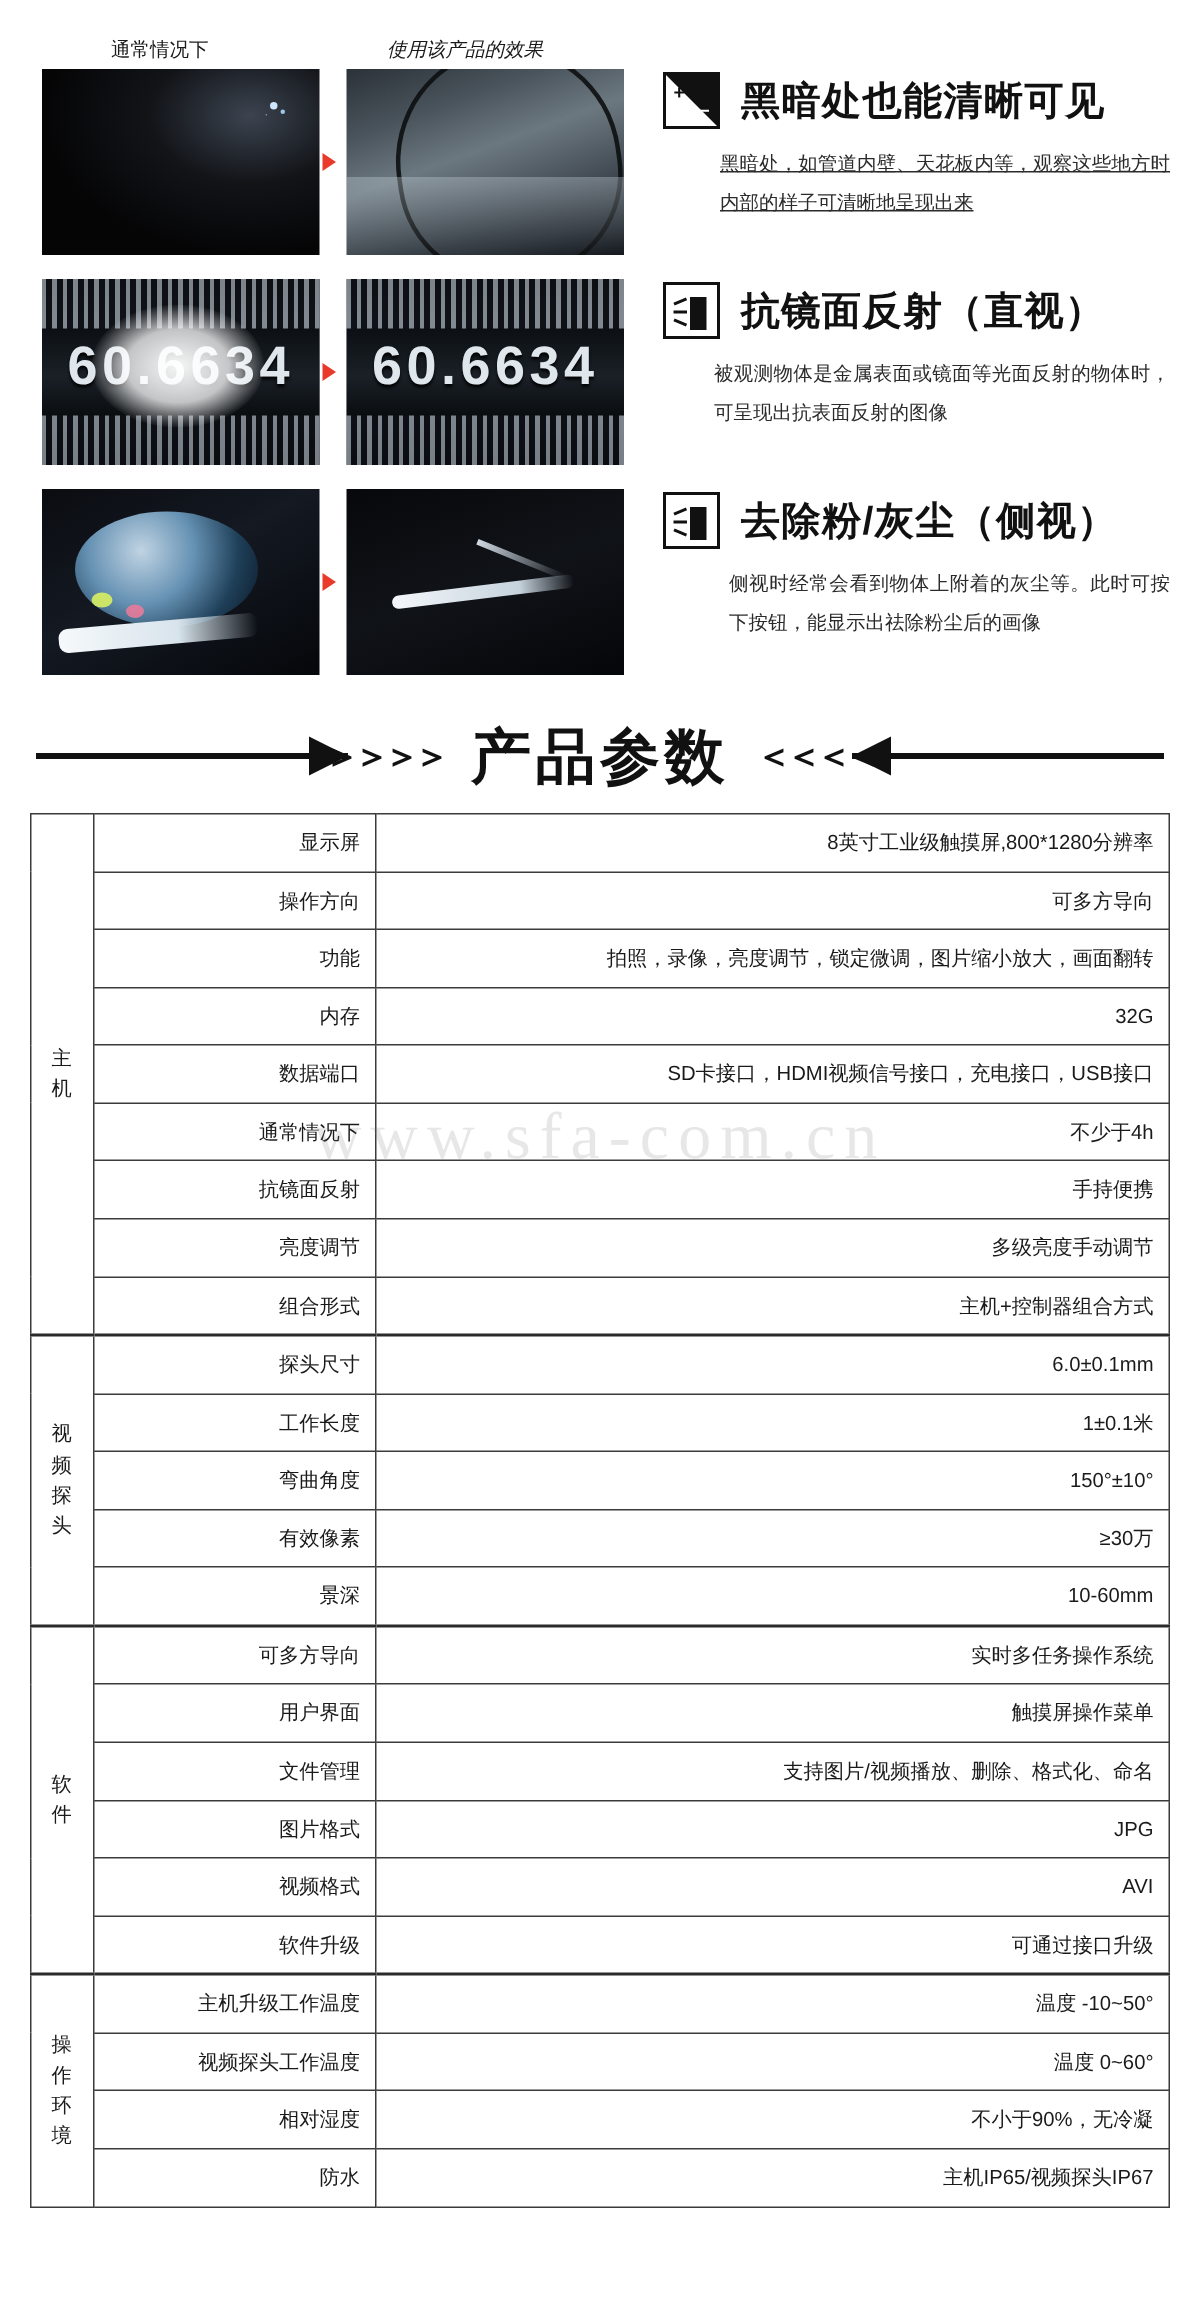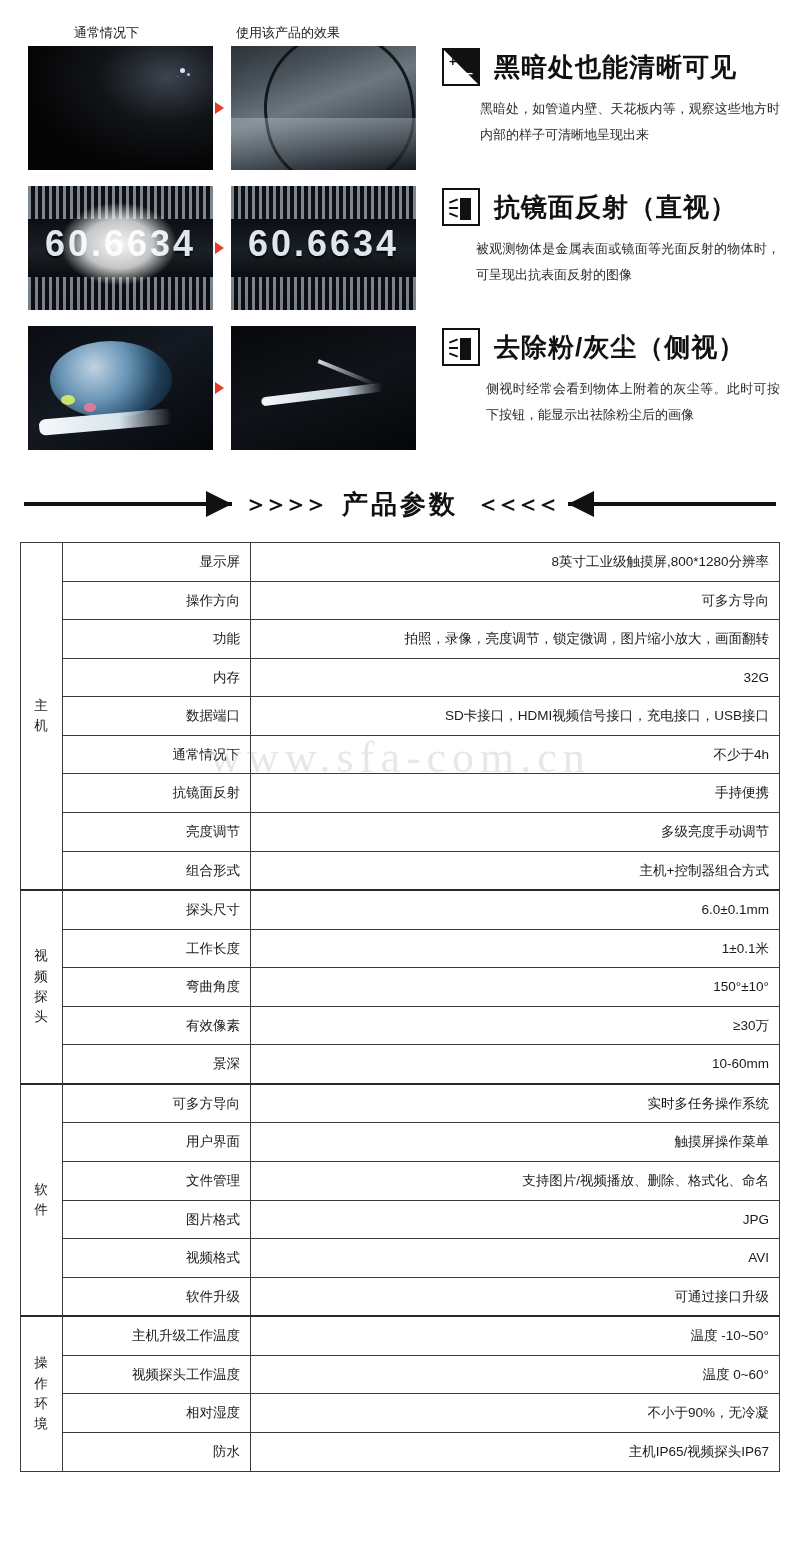--- a/index.html
+++ b/index.html
@@ -25,21 +25,21 @@
     height: 22px;
     margin-left: 4px;
   }
   .col-head {
     position: absolute;
     font-size: 13px;
     color: #1a1a1a;
     white-space: nowrap;
   }
   .col-head.a { left: 42px; }
-  .col-head.b { left: 204px; }
+  .col-head.b { left: 226px; font-style: italic; }
 
   .feature-row {
     display: flex;
     align-items: flex-start;
     margin-bottom: 16px;
   }
   .img-pair {
     position: relative;
     display: flex;
     align-items: center;
@@ -208,35 +208,35 @@
     letter-spacing: 1px;
     white-space: nowrap;
   }
   .feat-desc {
     margin-top: 10px;
     font-size: 13px;
     line-height: 2.0;
     color: #2b2b2b;
     text-align: justify;
   }
-  .feat-desc.indent1 { padding-left: 38px; }
+  .feat-desc.indent1 { padding-left: 38px; text-decoration: underline; }
   .feat-desc.indent2 { padding-left: 34px; }
   .feat-desc.indent3 { padding-left: 44px; }
 
   
   .banner {
     margin-top: 22px;
     position: relative;
     height: 64px;
     display: flex;
     align-items: center;
     justify-content: center;
   }
   .banner-title {
-    font-size: 26px;
+    font-size: 40px;
     font-weight: bold;
     color: #111;
     letter-spacing: 3px;
     padding: 0 18px;
     z-index: 2;
   }
   .chev-left, .chev-right {
     display: flex;
     align-items: center;
     z-index: 2;

